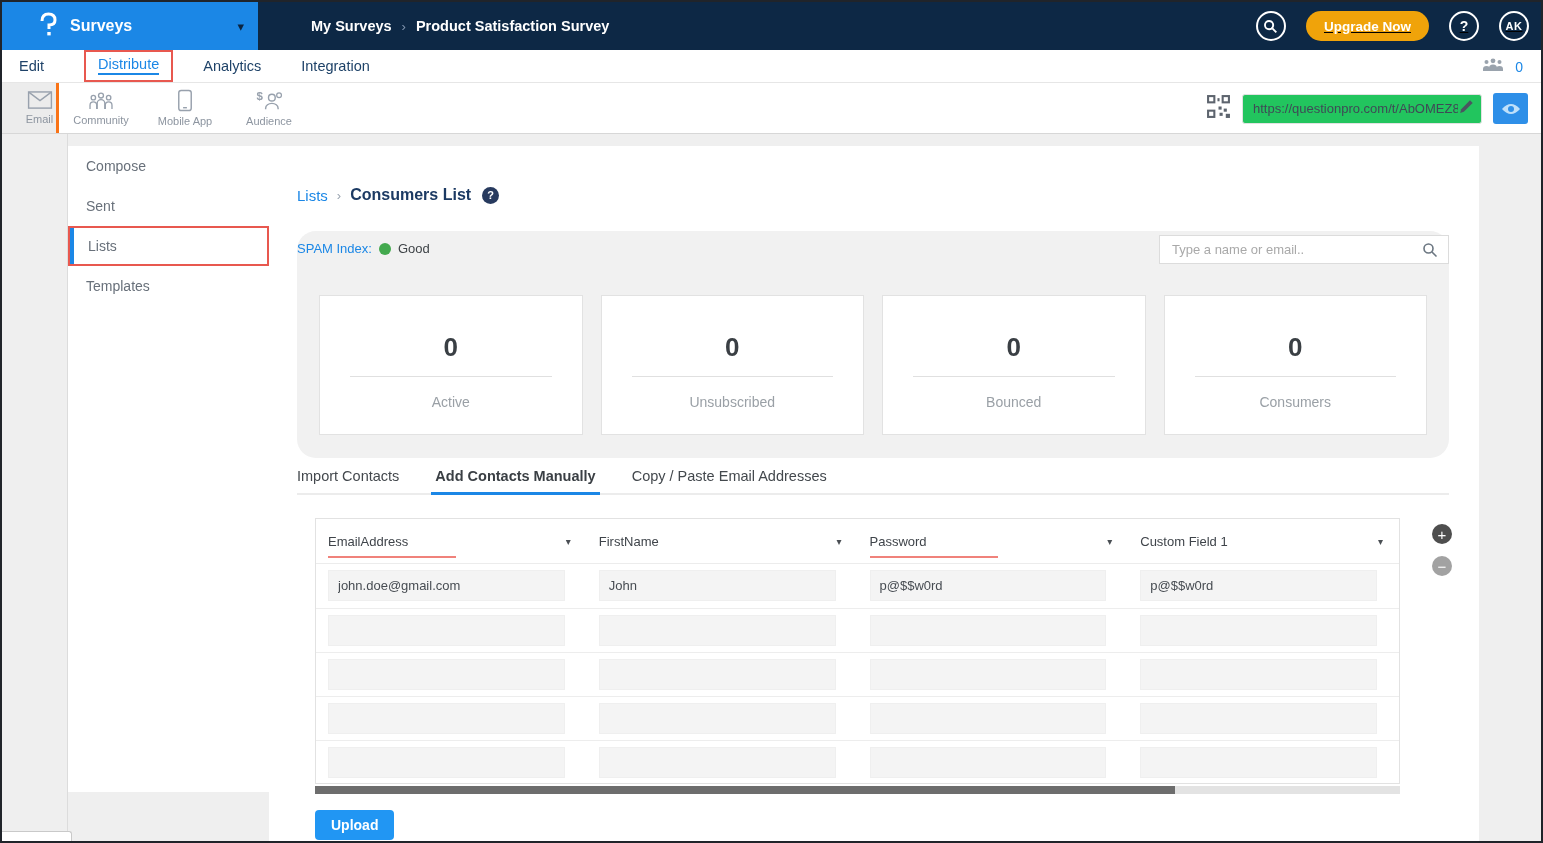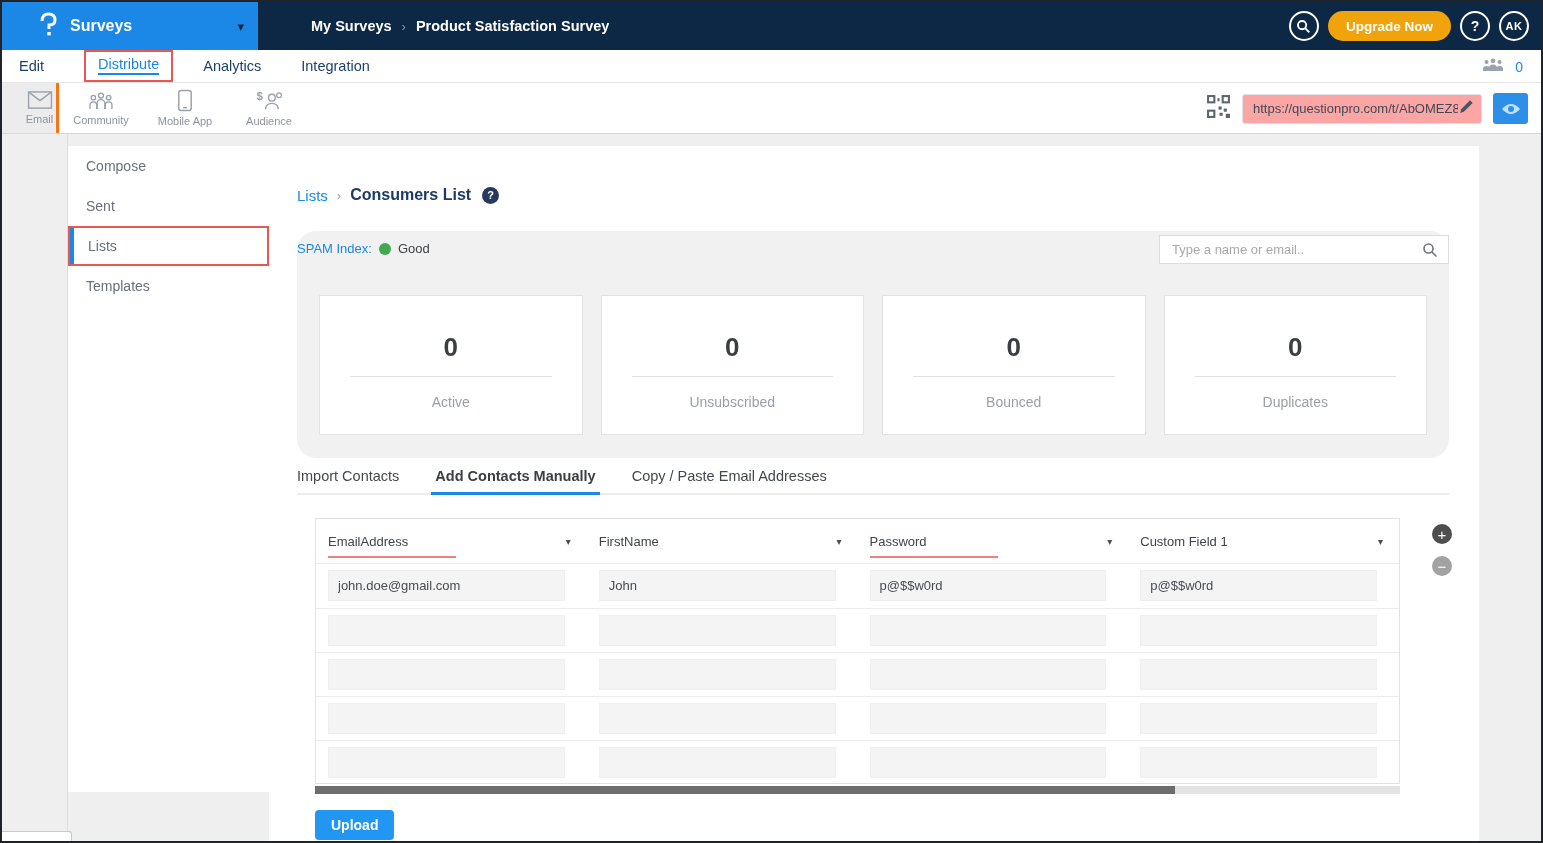--- a/index.html
+++ b/index.html
@@ -6,42 +6,42 @@
   body { background:#fff; font-family:"Liberation Sans", sans-serif; }
   .frame { position:relative; width:1543px; height:843px; border:2px solid #20242a; overflow:hidden; background:#efefef; }
 
   
   .topbar { position:absolute; left:0; top:0; right:0; height:48px; background:#0d2845; }
   .brand { position:absolute; left:0; top:0; width:256px; height:48px; background:#1b87e6; display:flex; align-items:center; padding:0 14px 0 36px; }
   .brand-name { color:#fff; font-size:16px; font-weight:700; margin-left:10px; }
   .brand-caret { margin-left:auto; color:#0b2440; font-size:13px; }
   .tb-crumb { position:absolute; left:268px; top:0; height:48px; display:flex; align-items:center; gap:10px; color:#fff; font-size:14.5px; font-weight:700;margin-left:41px; }
   .tb-crumb .sep { color:#7f93ad; font-size:13px; font-weight:400; }
-  .tb-right { position:absolute; right:12px; top:9px; display:flex; gap:9px; }
+  .tb-right { position:absolute; right:12px; top:9px; display:flex; gap:20px;text-decoration:underline; }
   .circ { width:30px; height:30px; border:2px solid #fff; border-radius:50%; display:flex; align-items:center; justify-content:center; color:#fff; font-weight:700; font-size:14px; cursor:pointer; }
   .circ.avatar { font-size:11px; letter-spacing:.5px; }
   .upgrade { height:30px; padding:0 18px; background:#f0a30a; border:none; border-radius:15px; color:#fff; font-weight:700; font-size:13.5px; cursor:pointer; }
 
   
   .navtabs { position:absolute; left:0; top:48px; right:0; height:33px; background:#fff; border-bottom:1px solid #e6e6e6; display:flex; align-items:center; padding-left:17px; }
   .navtab { font-size:14.5px; color:#1e4268; margin-right:40px; cursor:pointer; }
   .navtab .lbl { display:inline-block; }
   .navtab.active { margin-right:30px; border:2px solid #e8584f; padding:4px 12px 5px; }
   .navtab.active .lbl { color:#1b87e6; border-bottom:2px solid #1b87e6; padding-bottom:1px; }
   .nav-right { position:absolute; right:18px; top:0; height:33px; display:flex; align-items:center; gap:11px; }
   .nav-count { color:#1b87e6; font-size:14px; }
 
   
   .toolbar { position:absolute; left:0; top:81px; right:0; height:51px; background:#fff; border-bottom:1px solid #d7d7d7; }
   .channels { position:absolute; left:0; top:0; height:50px; display:flex; }
   .channel { min-width:84px; height:50px; display:flex; flex-direction:column; align-items:center; justify-content:center; gap:3px; cursor:pointer; }
   .channel .clabel { font-size:11px; color:#8d95a0; }
   .channel.active { min-width:57px; background:#ececec; border-right:3px solid #f97316;padding-left:21px; }
   .tb-tools { position:absolute; right:13px; top:10px; display:flex; align-items:center; gap:11px; }
-  .urlbox { width:240px; height:30px; background:#fca5a5; border:1px solid #e2e2e2; border-radius:3px; display:flex; align-items:center; padding:0 6px 0 10px; }
+  .urlbox { width:240px; height:30px; background:#22c55e; border:1px solid #e2e2e2; border-radius:3px; display:flex; align-items:center; padding:0 6px 0 10px; }
   .urlbox input { flex:1; min-width:0; border:none; background:transparent; font-size:13px; color:#3f4a56; outline:none; font-family:"Liberation Sans",sans-serif; }
   .eye-btn { width:35px; height:31px; background:#2e8fe8; border:none; border-radius:3px; display:flex; align-items:center; justify-content:center; cursor:pointer; }
 
   
   .workspace { position:absolute; left:0; top:132px; right:0; bottom:0; background:#efefef; }
   .side-divider { position:absolute; left:65px; top:0; bottom:0; width:1px; background:#dcdcdc; }
   .sidebar { position:absolute; left:66px; top:12px; width:201px; height:646px; background:#fff; }
   .side-item { height:40px; display:flex; align-items:center; padding-left:18px; font-size:14px; color:#68707a; cursor:pointer; position:relative; }
   .side-item.active { border:2px solid #e8584f; }
   .side-item.active::before { content:""; position:absolute; left:0; top:0; bottom:0; width:4px; background:#1b87e6; }
@@ -262,21 +262,21 @@
             <div class="card-label">Unsubscribed</div>
           </div>
           <div class="card">
             <div class="card-value">0</div>
             <div class="card-div"></div>
             <div class="card-label">Bounced</div>
           </div>
           <div class="card">
             <div class="card-value">0</div>
             <div class="card-div"></div>
-            <div class="card-label">Duplicates</div>
+            <div class="card-label">Consumers</div>
           </div>
         </div>
       </section>
 
       <div class="tabs">
         <span class="tab">Import Contacts</span>
         <span class="tab active">Add Contacts Manually</span>
         <span class="tab">Copy / Paste Email Addresses</span>
       </div>
 

